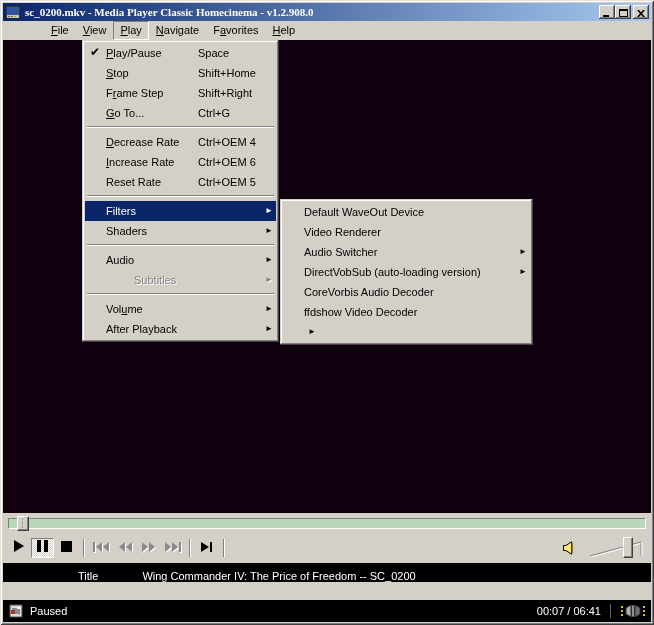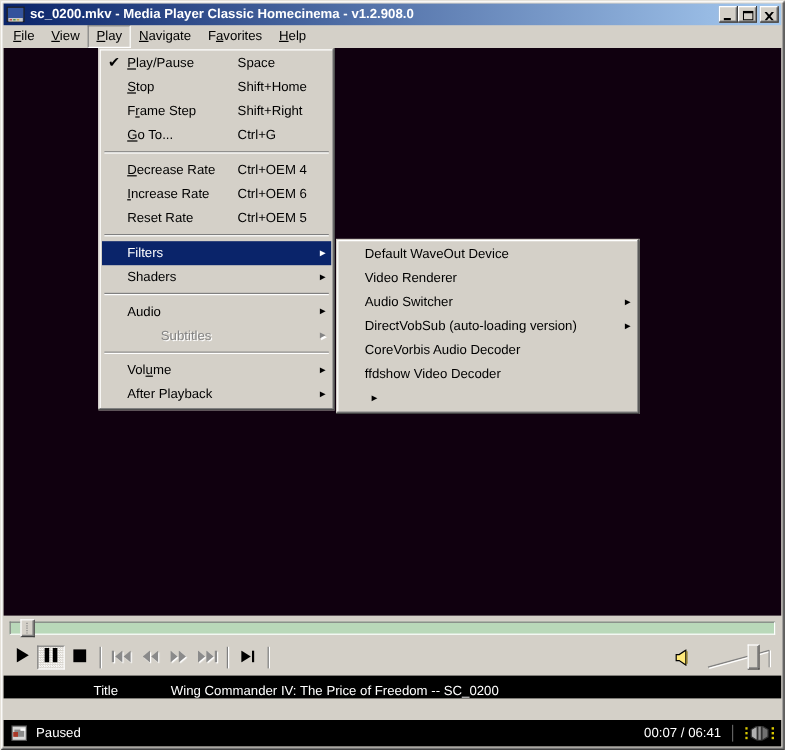--- a/index.html
+++ b/index.html
@@ -7,30 +7,30 @@
   body { font-family:"Liberation Sans", sans-serif; font-size:11px; background:#d4d0c8; position:relative; }
 
   .window { position:absolute; inset:0; background:var(--menu_bg,#d4d0c8); padding:3px;
             box-shadow: inset 1px 1px 0 #e6e2da, inset -1px -1px 0 #404040,
                         inset 2px 2px 0 #fff, inset -2px -2px 0 #808080;
             display:flex; flex-direction:column; }
 
   
   .titlebar { height:18px; flex:0 0 18px; background:linear-gradient(to right, var(--titlebar_from,#0a246a), var(--titlebar_to,#a6caf0));
               display:flex; align-items:center; padding:0 2px; gap:3px; }
-  .title-text { color:#fff; font-weight:bold; font-size:11px; flex:1; white-space:nowrap; overflow:hidden; padding-left:1px; }
+  .title-text { color:#fff; font-weight:bold; font-size:11px; flex:1; white-space:nowrap; overflow:hidden; padding-left:1px;font-family:Liberation Serif, serif; }
   .winbtn { width:16px; height:14px; background:#d4d0c8; border:0; padding:0;
             box-shadow: inset -1px -1px 0 #404040, inset 1px 1px 0 #fff, inset -2px -2px 0 #808080;
             display:flex; align-items:center; justify-content:center; }
   .winbtn svg { fill:#000; }
   .winbtn:last-child { margin-left:2px; }
   .app-icon { width:16px; height:16px; display:flex; align-items:center; }
 
   
-  .menubar { height:19px; flex:0 0 19px; display:flex; align-items:center; padding-left:1px; }
+  .menubar { height:19px; flex:0 0 19px; display:flex; align-items:center; padding-left:1px;margin-left:40px; }
   .mb-item { padding:2px 6px 3px 6px; border:1px solid transparent; }
   .mb-item.pressed { border-color:#808080 #fff #fff #808080; }
 
   
   .video { flex:1 1 auto; background:var(--video_bg,#10000f); }
 
   
   .seek-row { flex:0 0 20px; position:relative; padding:5px 5px 0 5px; }
   .seek-channel { height:11px; background:var(--seek_green,#b9d8b9);
                   border:1px solid; border-color:#808080 #fff #fff #808080; position:relative; }

